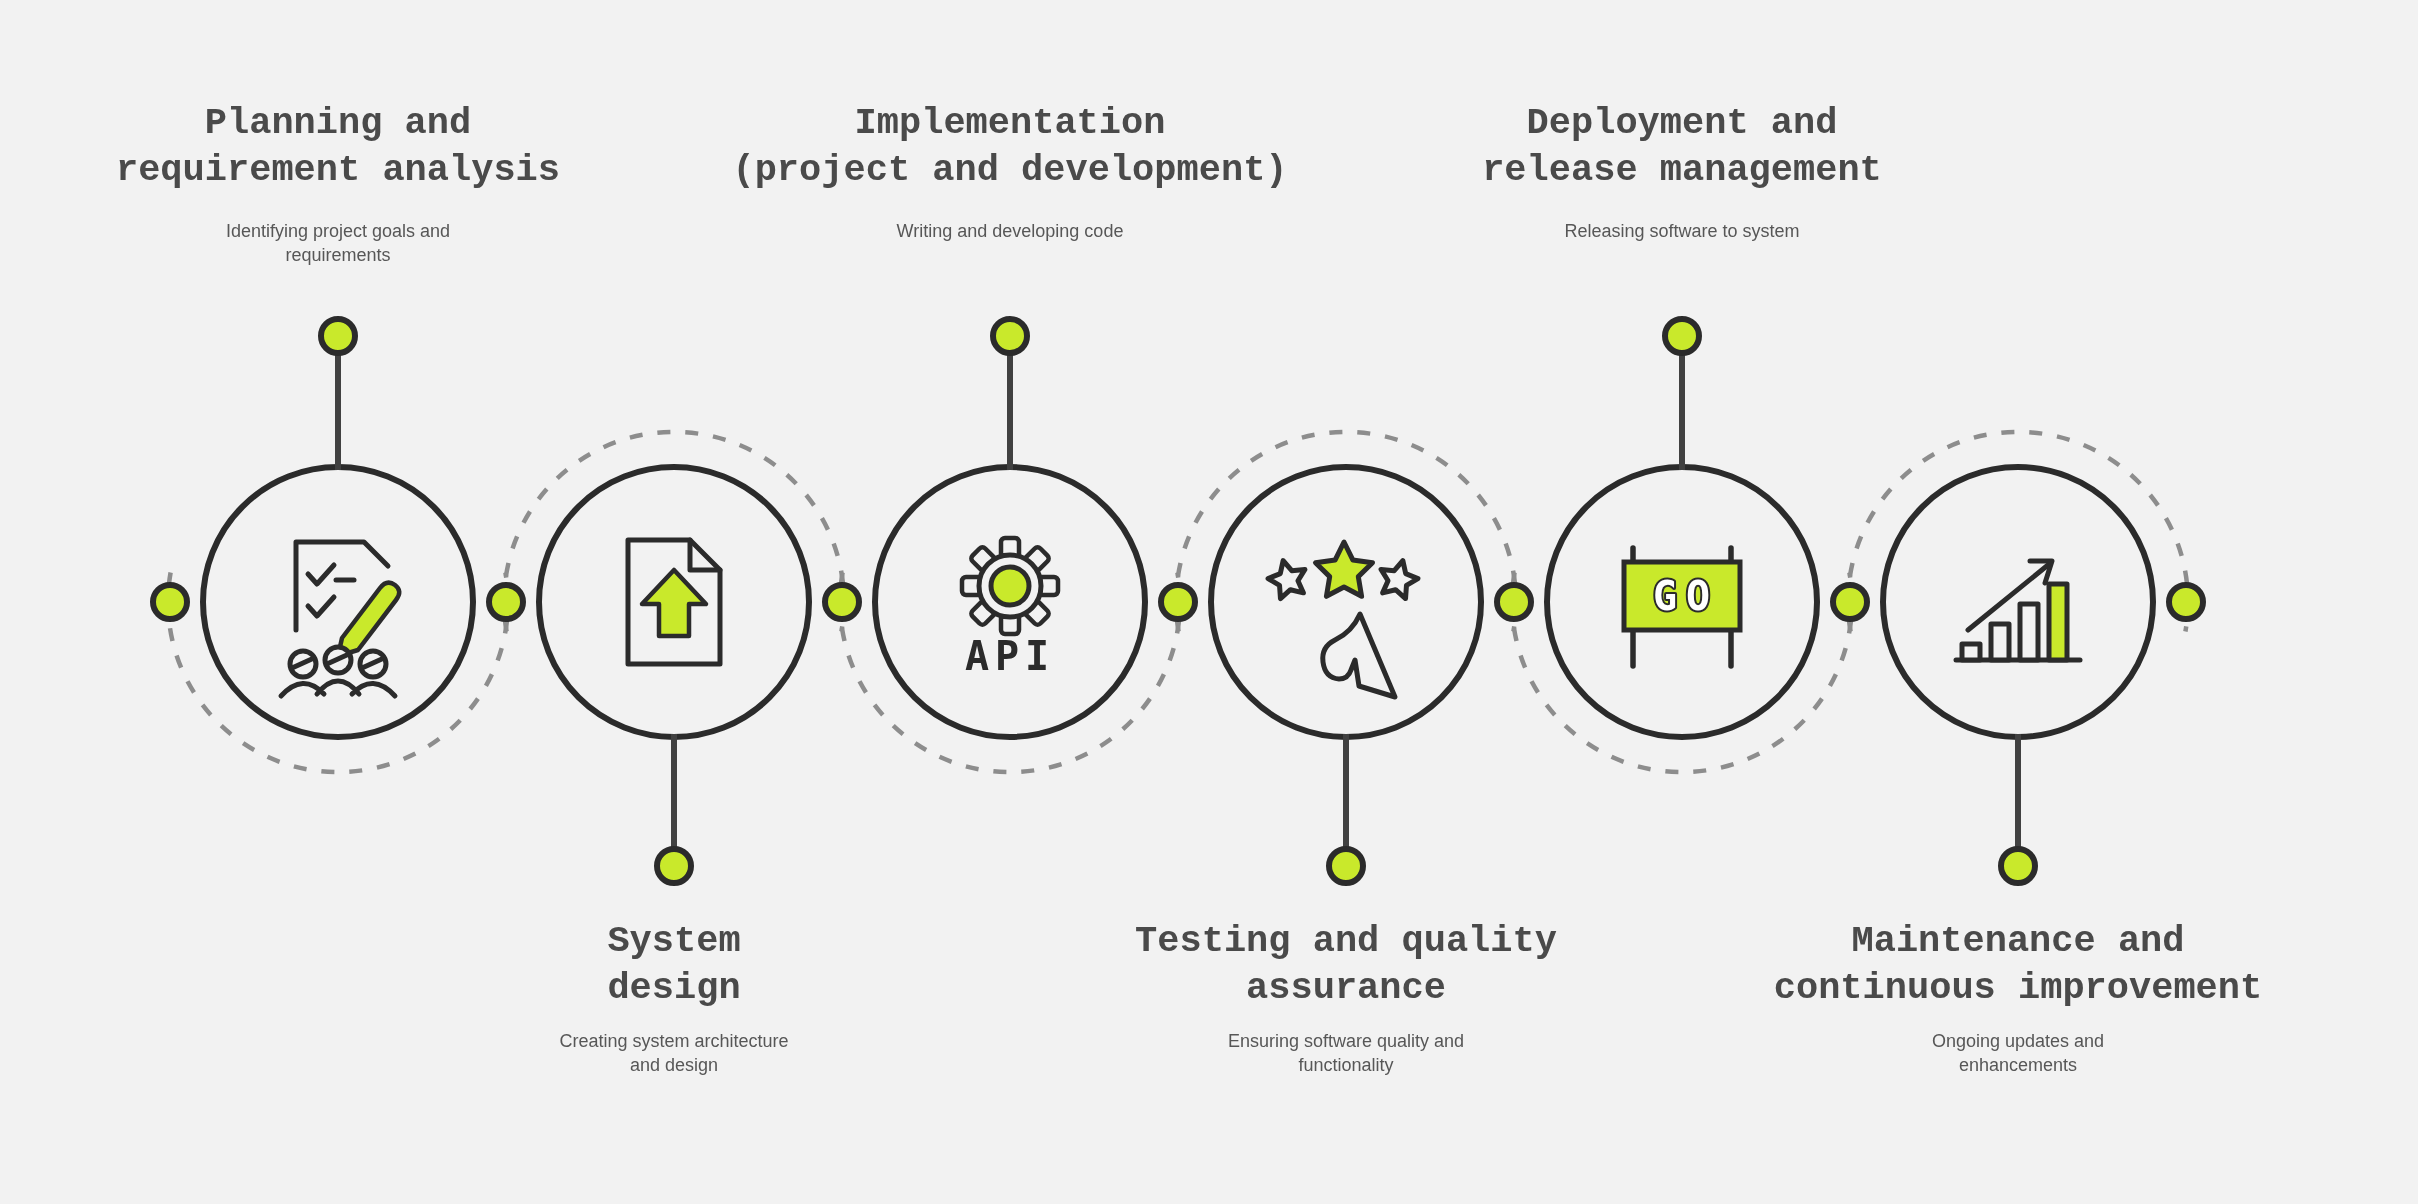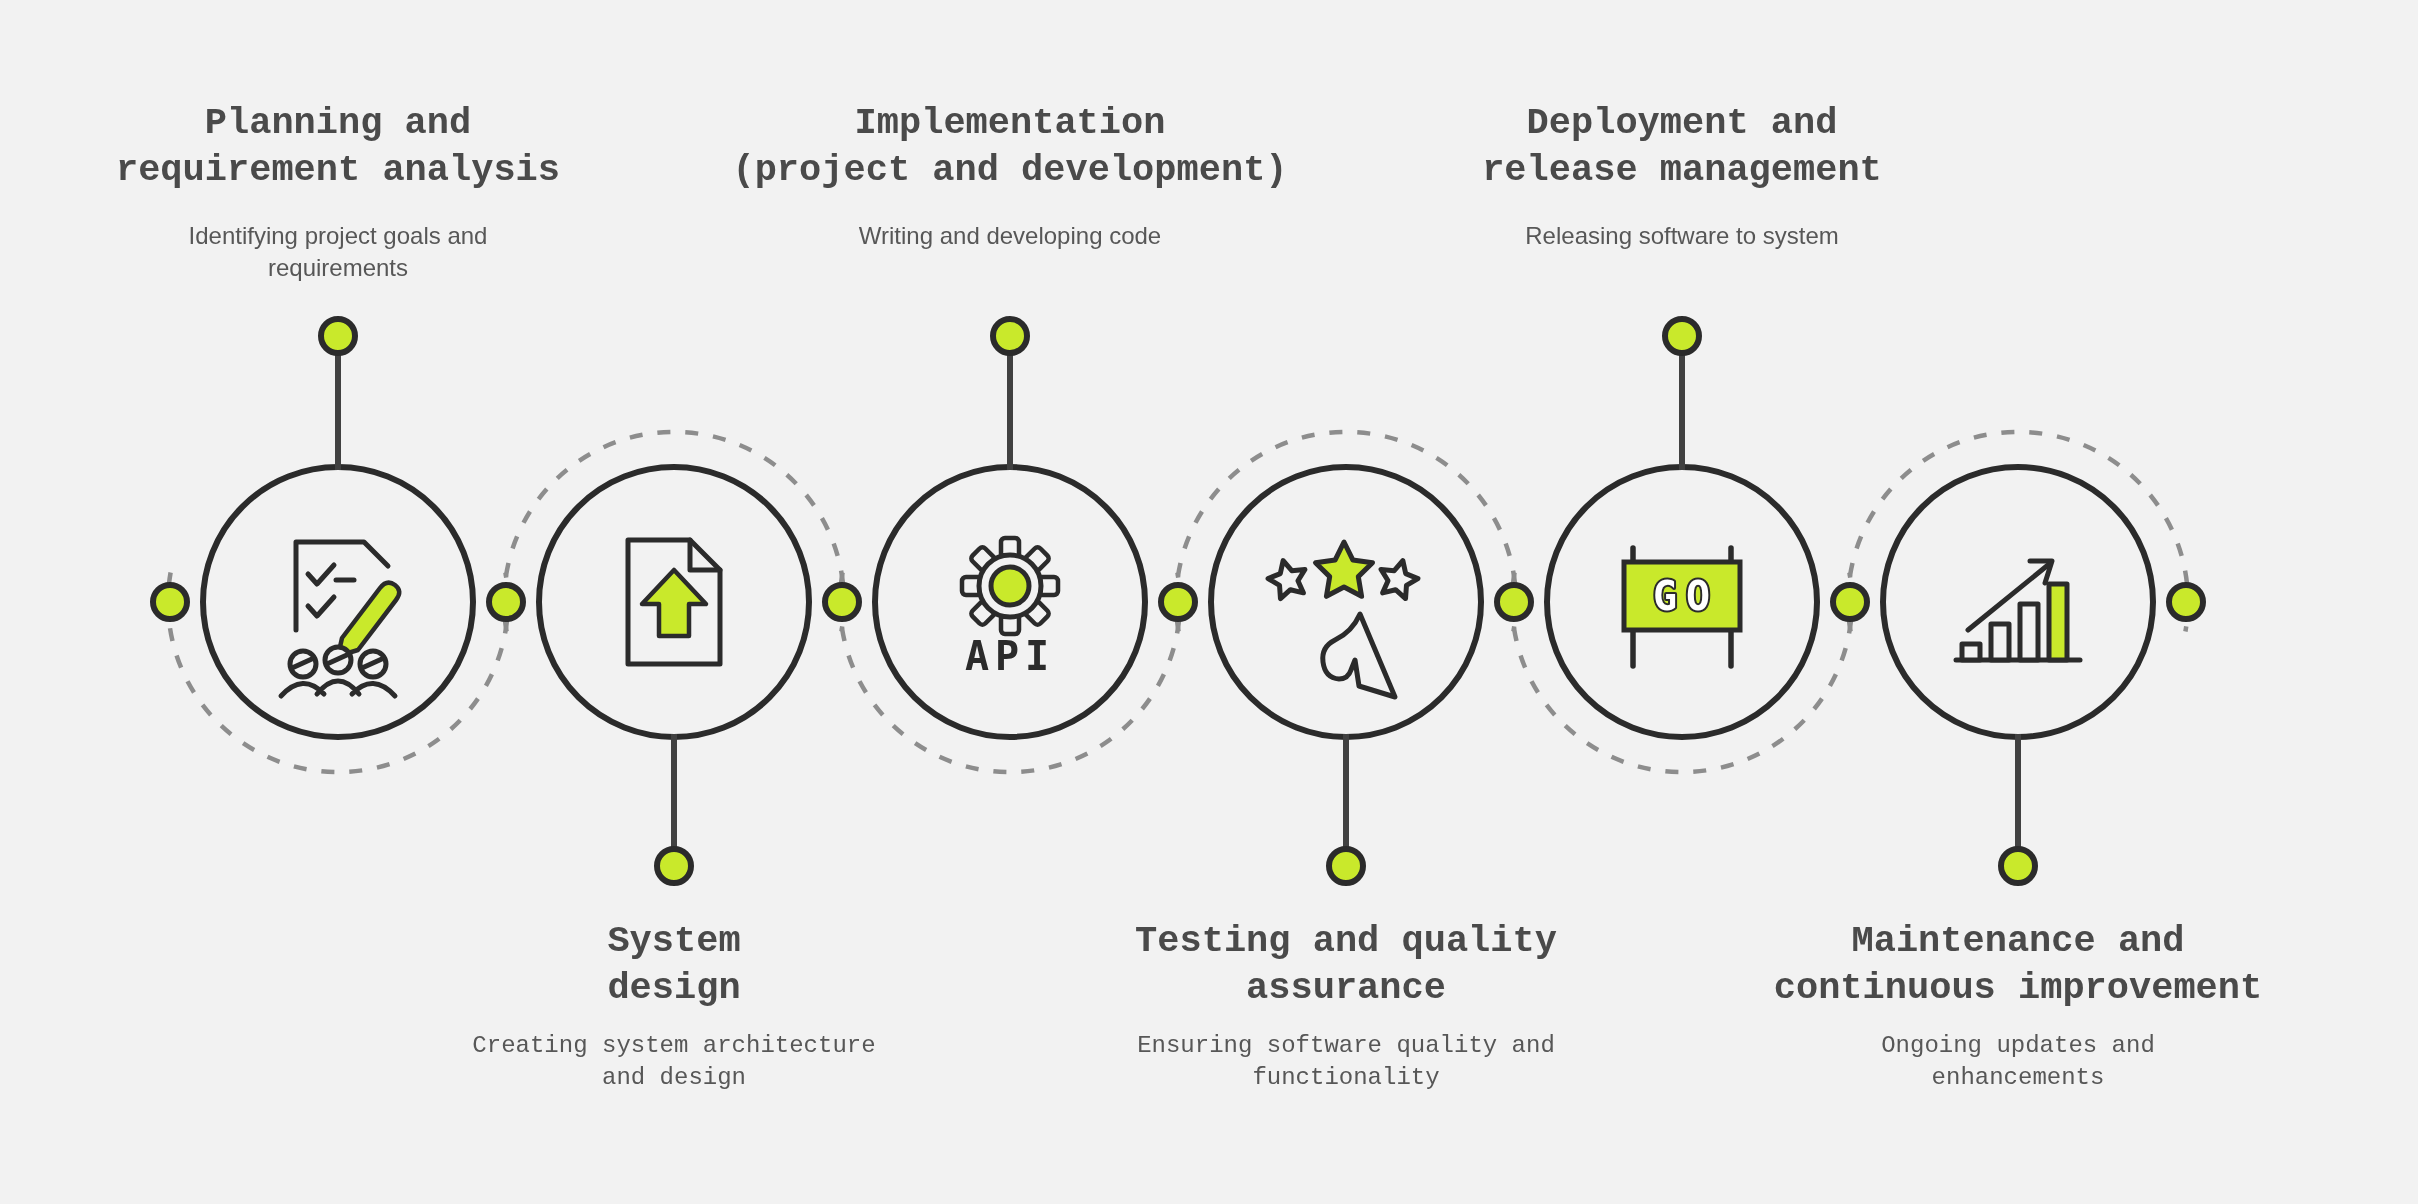--- a/index.html
+++ b/index.html
@@ -31,25 +31,25 @@
   .stage-label{position:absolute; width:620px; text-align:center;}
   .stage-label.pos-top{top:100px;}
   .stage-label.pos-bottom{top:918px;}
   .stage-title{
     position:absolute; top:0; left:0; width:100%;
     font-size:37px; font-weight:700; color:var(--title);
     line-height:1.28; white-space:pre-line;font-family:Liberation Mono, monospace;
   }
   .stage-sub{
     position:absolute; left:0; width:100%;
-    font-size:24px; font-weight:400; color:var(--subtitle);
+    font-size:18px; font-weight:400; color:var(--subtitle);
     line-height:1.32; white-space:pre-line;
   }
   .pos-top .stage-sub{top:120px;}
-  .pos-bottom .stage-sub{top:112px;font-family:Liberation Mono, monospace;}
+  .pos-bottom .stage-sub{top:112px;}
 </style>
 </head>
 <body>
 
 <div class="canvas">
 
   <svg class="diagram" viewBox="0 0 2418 1204">
 
     <g class="s-dash f-none" stroke-width="4.5" stroke-dasharray="13 15">
       <path d="M 170.6 572.5 A 170 170 0 1 0 505.4 572.5"></path>

